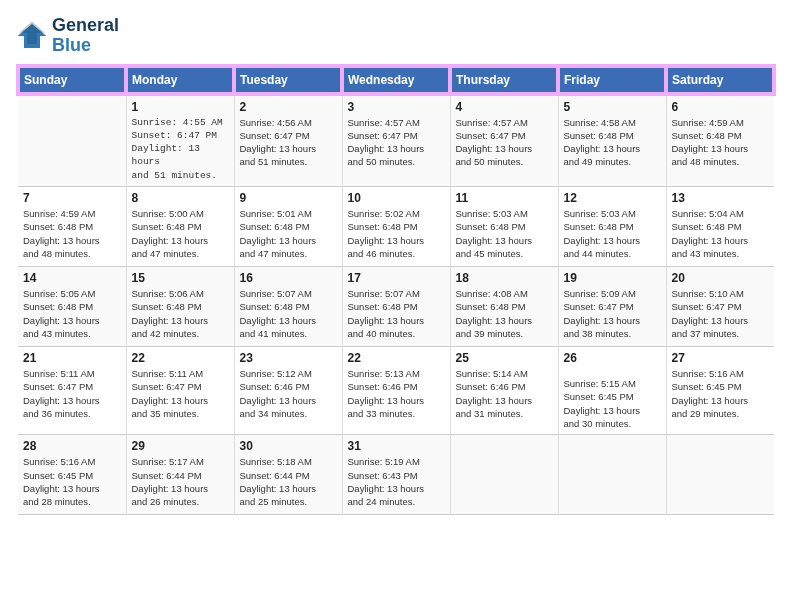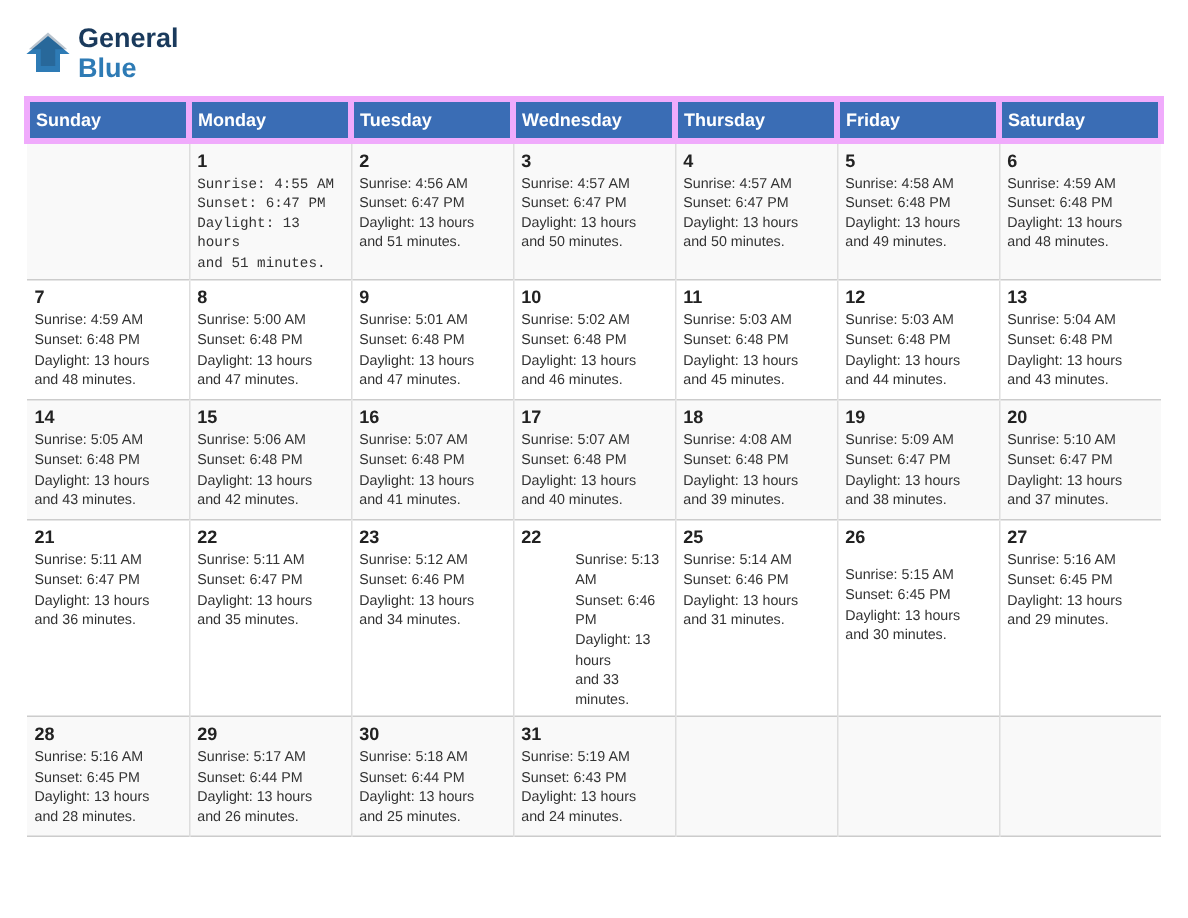--- a/index.html
+++ b/index.html
@@ -291,21 +291,21 @@
         </td>
         <td>
           <span class="day-num">23</span>
           <div class="cell-info" style="white-space: pre-line;">Sunrise: 5:12 AM
 Sunset: 6:46 PM
 Daylight: 13 hours
 and 34 minutes.</div>
         </td>
         <td>
           <span class="day-num">22</span>
-          <div class="cell-info" style="white-space: pre-line; margin-left: 36px;">Sunrise: 5:13 AM
+          <div class="cell-info" style="white-space: pre-line;">Sunrise: 5:13 AM
 Sunset: 6:46 PM
 Daylight: 13 hours
 and 33 minutes.</div>
         </td>
         <td>
           <span class="day-num">25</span>
           <div class="cell-info" style="white-space: pre-line;">Sunrise: 5:14 AM
 Sunset: 6:46 PM
 Daylight: 13 hours
 and 31 minutes.</div>

